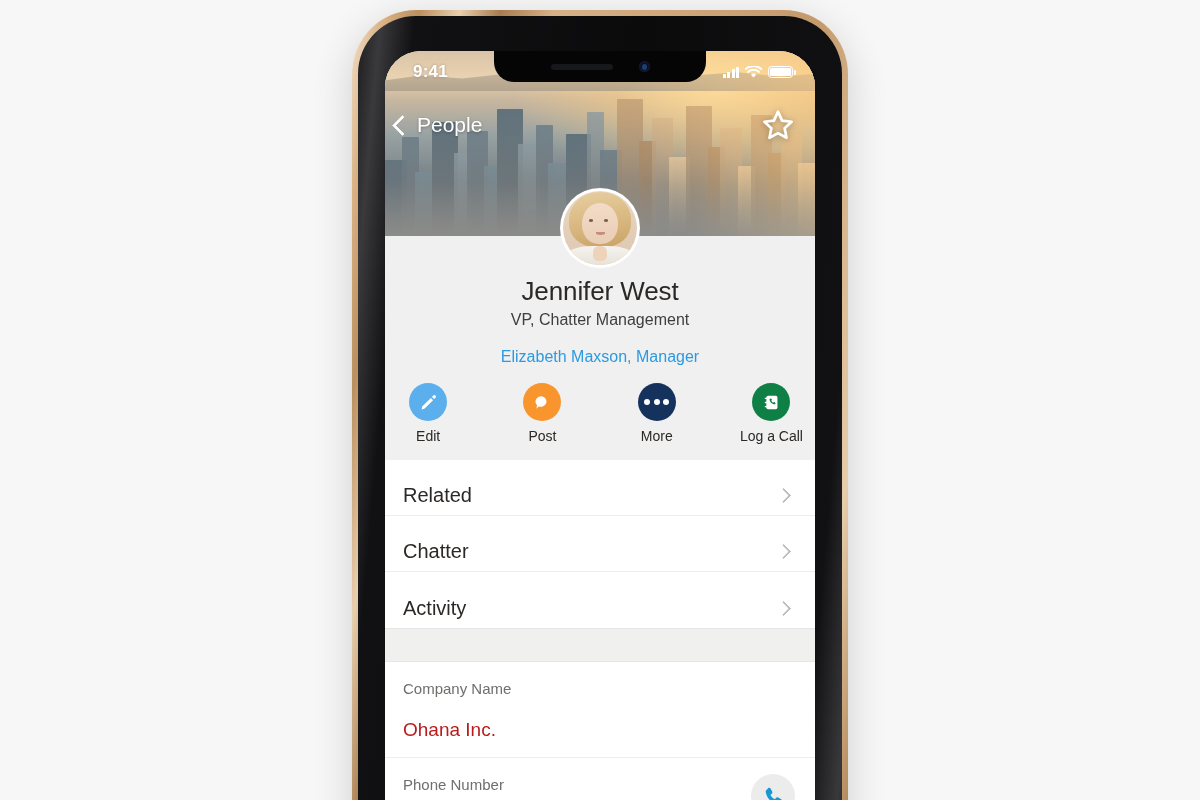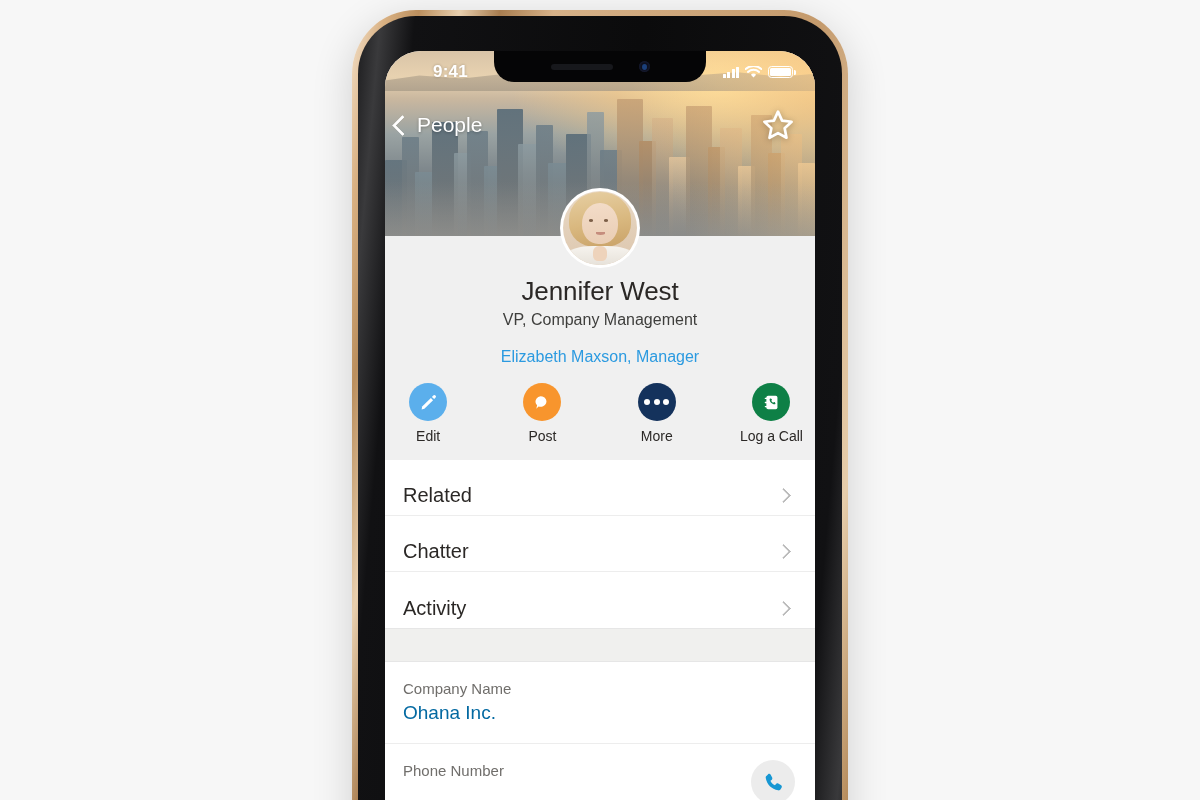--- a/index.html
+++ b/index.html
@@ -110,21 +110,20 @@
     justify-content: space-between;
     padding: 4px 22px 0 28px;
     color: #fff;
     pointer-events: none;
   }
   #status-time {
     font-size: 17px;
     font-weight: bold;
     letter-spacing: 0.2px;
     text-shadow: 0 0 3px rgba(0,0,0,0.28);
-    margin-left: 20px;
   }
   #status-icons {
     display: flex;
     align-items: center;
     gap: 6px;
   }
   .signal-bars { display: flex; align-items: flex-end; gap: 1.5px; height: 11px; }
   .signal-bars i { display: block; width: 3px; background: #fff; border-radius: 0.5px; }
   .signal-bars i:nth-child(1) { height: 4px; }
   .signal-bars i:nth-child(2) { height: 6px; }
@@ -345,21 +344,21 @@
 
   
   #fields { background: #fff; }
   .field {
     padding: 18px 18px 16px 18px;
     border-bottom: 1px solid #ededed;
     position: relative;
     min-height: 82px;
   }
   .field .flabel { font-size: 15px; color: #706e6b; }
-  .field .fvalue { font-size: 19px; color: #0369a1; margin-top: 5px; }
+  .field .fvalue { font-size: 19px; color: #b91c1c; margin-top: 22px; }
   .field .call-btn {
     position: absolute;
     right: 20px;
     top: 16px;
     width: 44px; height: 44px;
     border-radius: 50%;
     background: #ececec;
     display: flex;
     align-items: center;
     justify-content: center;
@@ -449,21 +448,21 @@
           <div class="hair"></div>
           <div class="face"></div>
           <div class="eye l"></div>
           <div class="eye r"></div>
           <div class="mouth"></div>
           <div class="shirt"></div>
           <div class="hand"></div>
         </div>
       </div>
       <div id="profile-name">Jennifer West</div>
-      <div id="profile-title">VP, Company Management</div>
+      <div id="profile-title">VP, Chatter Management</div>
       <div id="profile-manager" style="color: rgb(43, 154, 224);">Elizabeth Maxson, Manager</div>
 
       <div id="actions">
 
         <div class="action">
           <div class="bubble" id="bubble-edit" style="background: rgb(91, 175, 236);">
             <svg width="19" height="19" viewBox="0 0 24 24">
               <path d="M4 17.2 L15.0 6.2 L17.8 9.0 L6.8 20.0 L3.3 20.7 Z" fill="#ffffff"></path>
               <path d="M16.3 4.9 L18.0 3.2 A1.9 1.9 0 0 1 20.8 6.0 L19.1 7.7 Z" fill="#ffffff"></path>
             </svg>

